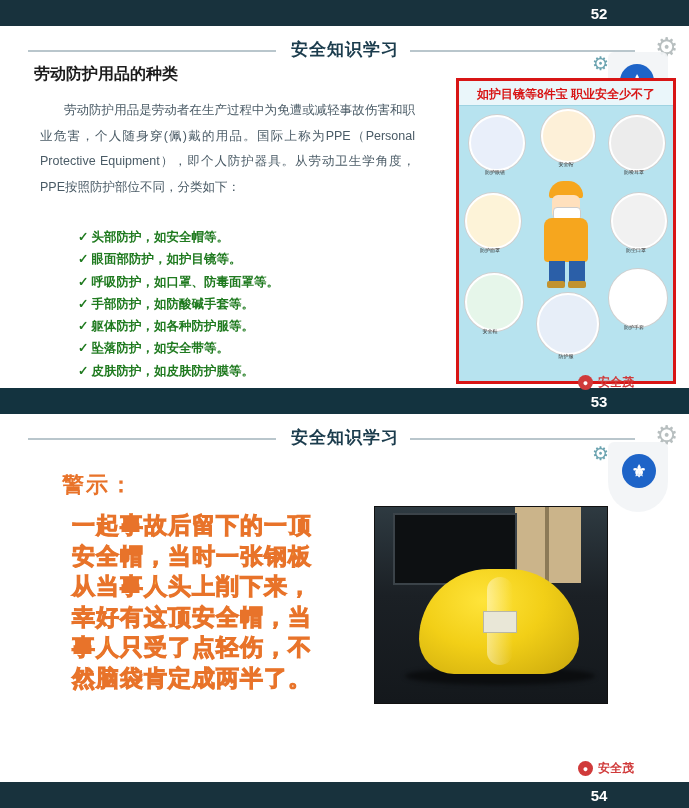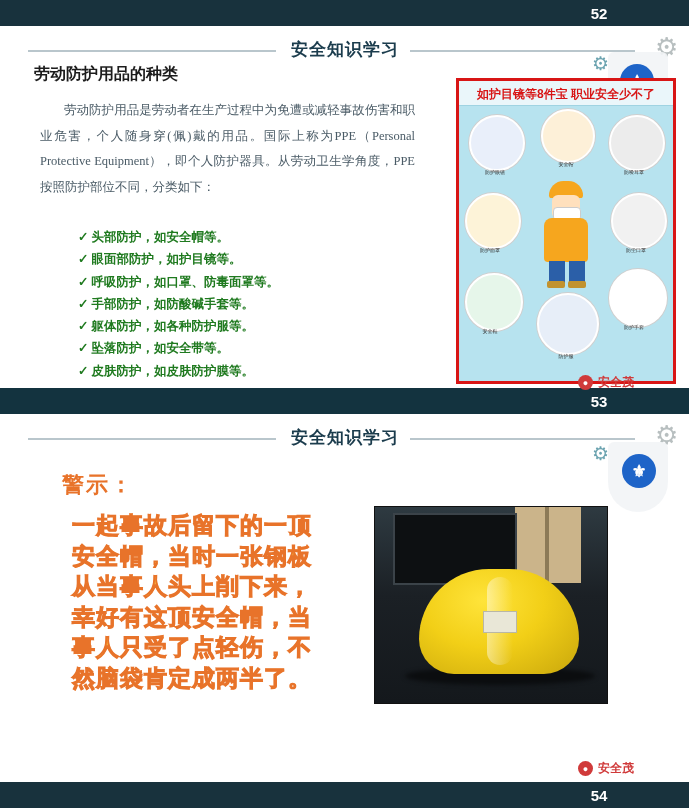--- a/index.html
+++ b/index.html
@@ -55,21 +55,21 @@
     background:#f2f4f6;border-radius:6px 6px 30px 30px;opacity:.9;
   }
 
   
   .s-title{
     position:absolute;left:34px;font-size:16px;font-weight:bold;color:#1c1c1c;
   }
   .s-para{
     position:absolute;left:40px;width:375px;
     font-size:12.5px;line-height:2.05;color:#4a5b66;
-    text-indent:24px;text-align:justify;font-family:Liberation Serif, serif;
+    text-indent:24px;text-align:justify;
   }
   .bullets{position:absolute;left:78px;}
   .bullets .b{
     font-size:12.5px;color:#1f7a1f;line-height:1.78;white-space:nowrap;font-weight:bold;
   }
   .bullets .b .tick{color:#1f7a1f;margin-right:3px;}
 
   
   .poster{
     position:absolute;border:3px solid #d81515;background:#b7e3ef;

